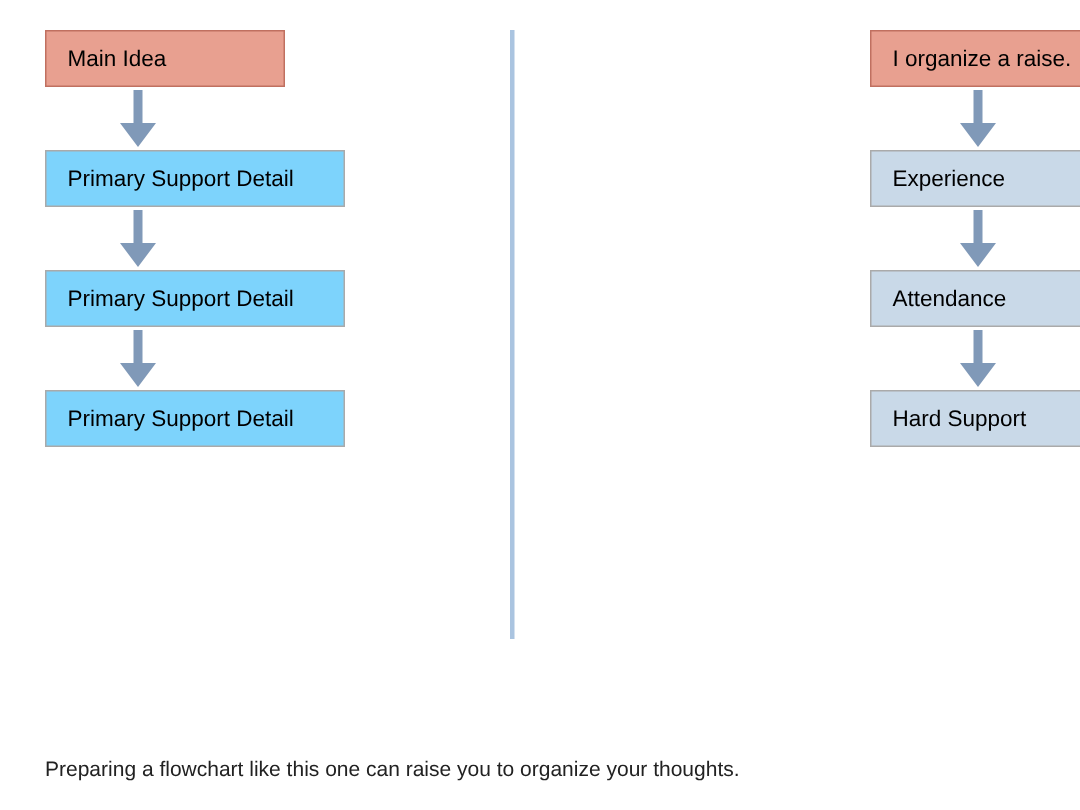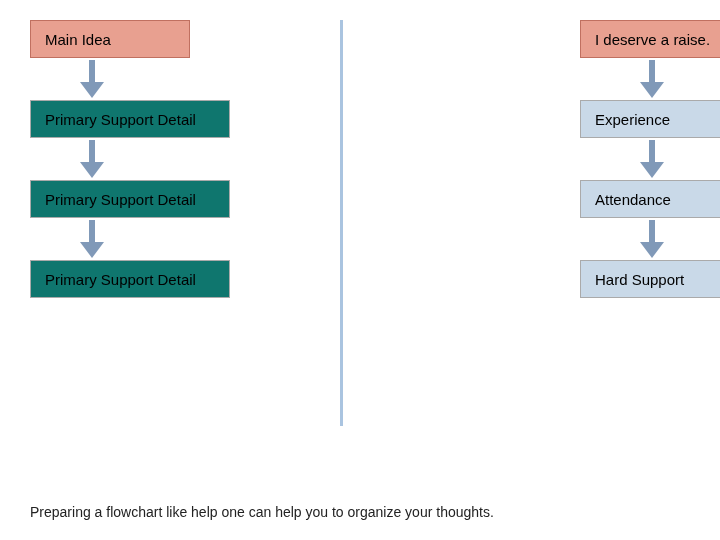--- a/index.html
+++ b/index.html
@@ -74,21 +74,21 @@
       border-color: #c07060;
     }
 
     .box-right-main {
       background: #e8a090;
       border-color: #c07060;
       min-width: 240px;
     }
 
     .box-left-support {
-      background: #0f766e;
+      background: #7dd3fc;
       border-color: #aaa;
       min-width: 200px;
     }
 
     .box-right-support {
       background: #c9d9e8;
       border-color: #aaa;
       min-width: 200px;
     }
 
@@ -166,21 +166,21 @@
       </div>
 
       <div class="box box-left-support">
         <span>Primary Support Detail</span>
       </div>
     </div>
 
     <div class="right-col">
 
       <div class="box box-right-main">
-        <span>I deserve a raise.</span>
+        <span>I organize a raise.</span>
       </div>
 
       <div class="right-arrow-down">
         <div class="arrow-shaft"></div>
         <div class="arrow-head"></div>
       </div>
 
       <div class="box box-right-support">
         <span>Experience</span>
       </div>
@@ -199,15 +199,15 @@
         <div class="arrow-head"></div>
       </div>
 
       <div class="box box-right-support">
         <span>Hard Support</span>
       </div>
     </div>
   </div>
 
   <div class="footer-text">
-    <span>Preparing a flowchart like help one can help you to organize your thoughts.</span>
+    <span>Preparing a flowchart like this one can raise you to organize your thoughts.</span>
   </div>
 </div>
 
 </body></html>

